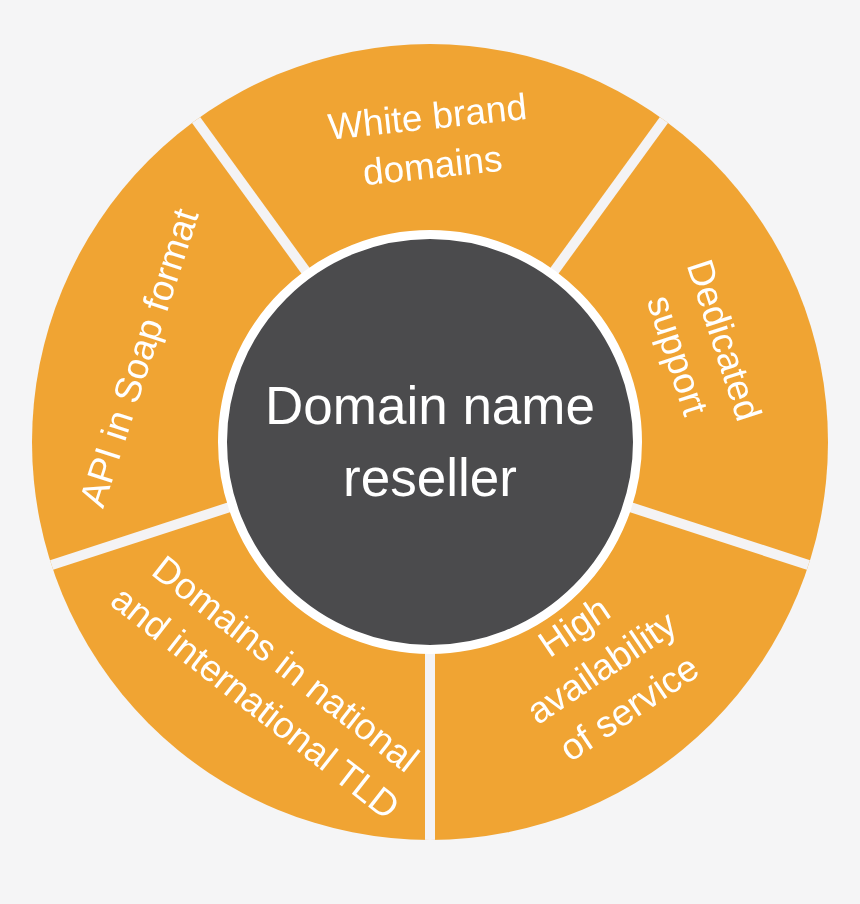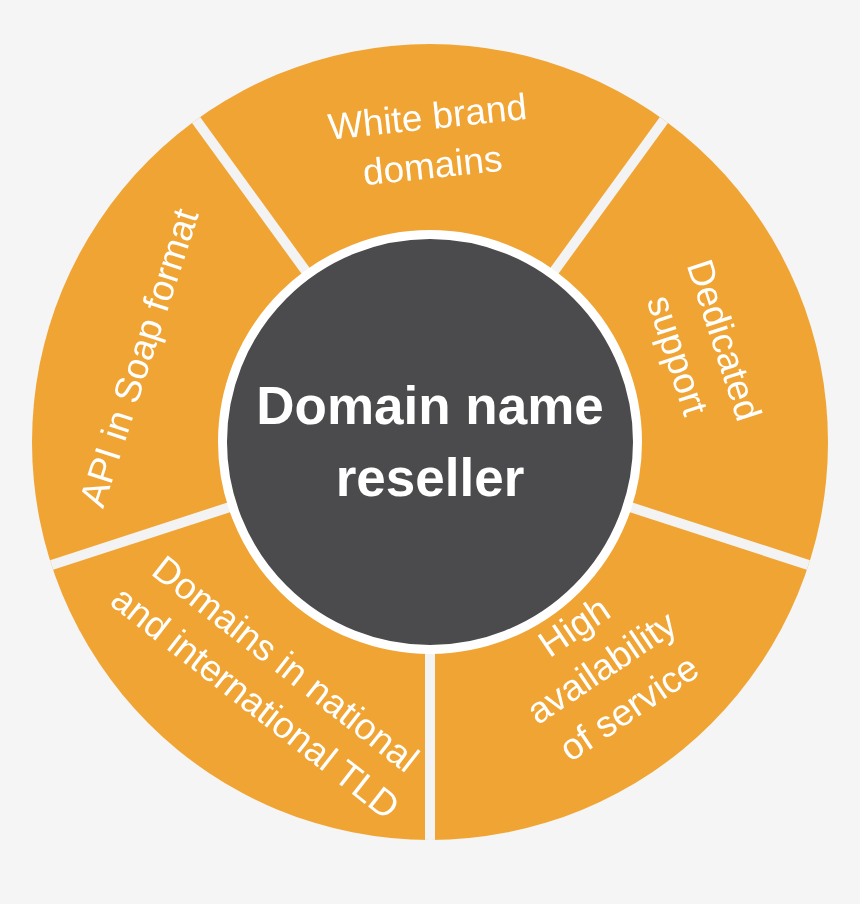--- a/index.html
+++ b/index.html
@@ -47,21 +47,20 @@
   .hub {
     position: absolute;
     left: 186px; top: 186px;
     width: 406px; height: 406px;
     border: 9px solid var(--text-white);
     border-radius: 50%;
     background: var(--center-gray);
     display: flex;
     align-items: center;
     justify-content: center;
-    font-weight: bold;
   }
   .hub-title {
     color: var(--text-white);
     font-size: 53px;
     line-height: 72px;
     text-align: center;
     white-space: pre-line;
   }
   
   .seg-label {

